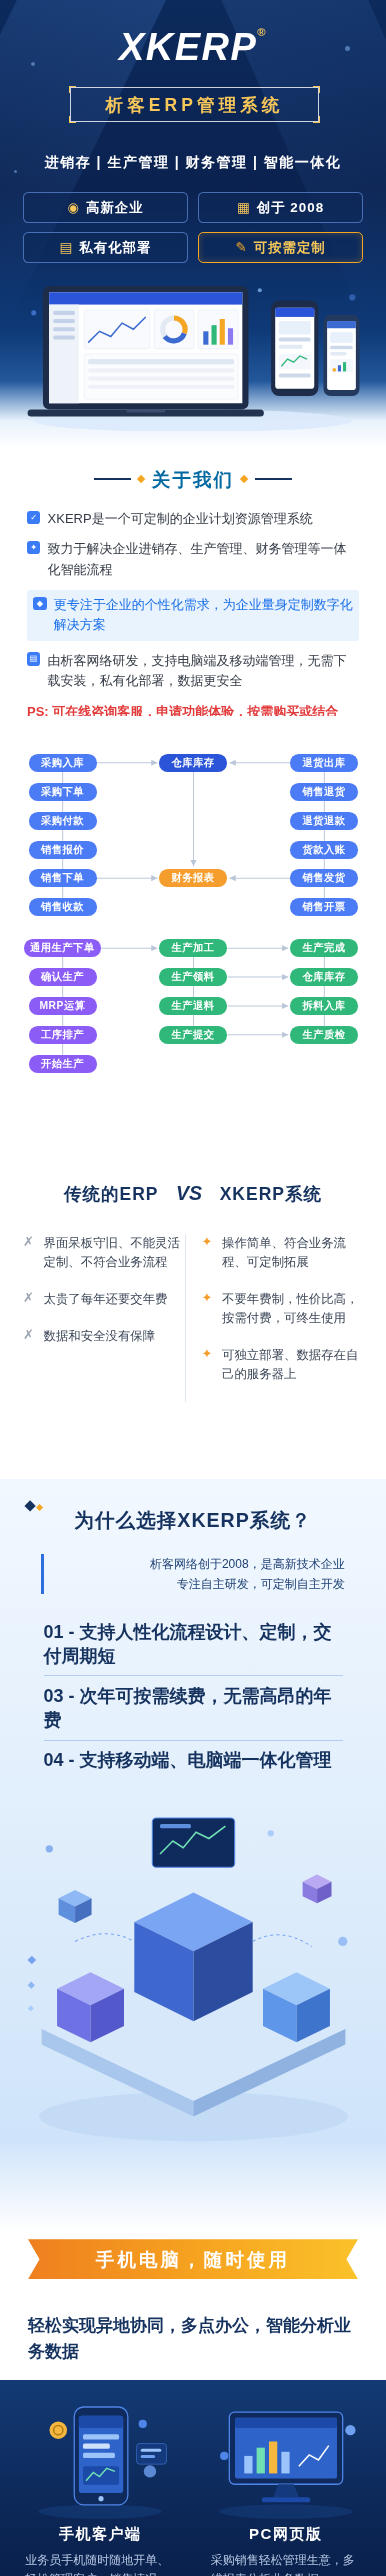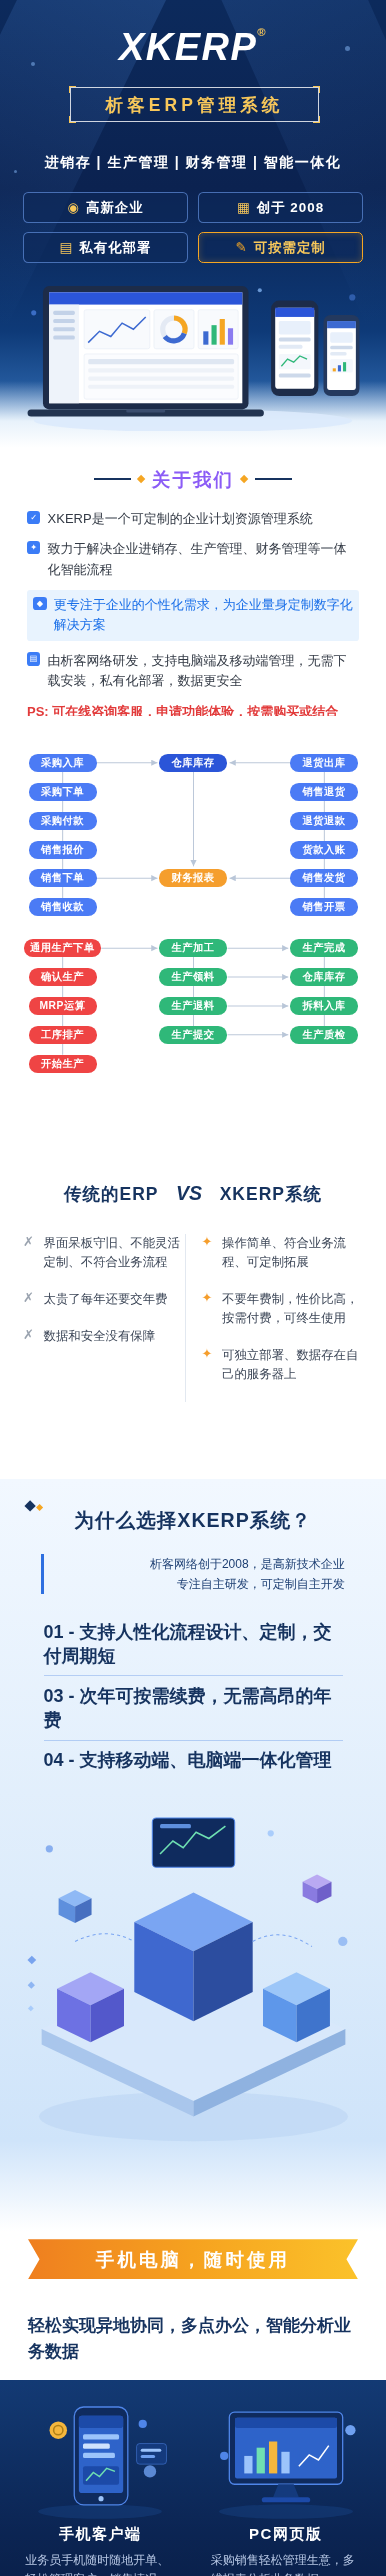--- a/index.html
+++ b/index.html
@@ -30,41 +30,41 @@
   .badge .blabel{color:#ffffff;font-size:13.4px;font-weight:700;letter-spacing:1px;}
   .badge.hl{border-color:#f5a623;box-shadow:inset 0 0 7.2px rgba(245,166,35,.25);}
   .badge.hl .blabel{color:#f7c75a;}
   .badge.hl .bicon{color:#f5a623;}
   .devices{position:absolute;top:282px;left:23px;z-index:2;}
 
   
   .sec-head{display:flex;align-items:center;justify-content:center;gap:7.2px;}
   .hline{width:37px;height:1.5px;background:#16335f;}
   .hdiamond{width:6.2px;height:6.2px;background:#f5a623;transform:rotate(45deg);}
-  .sec-title{font-size:18.5px;font-weight:800;color:#8b5cf6;letter-spacing:2.1px;}
+  .sec-title{font-size:18.5px;font-weight:800;color:#0369a1;letter-spacing:2.1px;}
 
   
   .about{top:448px;height:268px;background:#fff;padding:18.5px 27px 0;}
   .about-list{margin-top:17.5px;}
   .about-item{display:flex;gap:7.2px;margin-bottom:10.3px;align-items:flex-start;}
   .about-item .aicon{flex:0 0 13.4px;height:13.4px;background:#3b7cf6;color:#fff;border-radius:3.1px;font-size:8.2px;line-height:13.4px;text-align:center;margin-top:1.5px;}
   .about-item .atext{font-size:13px;color:#333a45;line-height:1.55;}
   .about-item.hl{background:#e8f3fe;border-radius:3.1px;padding:5.2px 6.2px;}
   .about-item.hl .atext{color:#1a6fe8;}
   .ps-note{margin-top:8.2px;color:#e23b3b;font-size:13px;font-weight:600;line-height:1.5;}
 
   
   .flow{top:716px;height:433px;background:#fff;}
   .flow-inner{position:absolute;top:38px;left:13px;width:361px;height:340px;}
   .flow-lines{position:absolute;top:0;left:0;z-index:0;}
   .fnode{position:absolute;width:68px;height:17.5px;border-radius:8.8px;color:#fff;font-size:10.3px;font-weight:600;display:flex;align-items:center;justify-content:center;letter-spacing:0.5px;z-index:1;}
   .fnode.wide{width:77px;}
   .fb{background:#4b7bf5;}
   .fd{background:#2b55d8;}
-  .fp{background:#ef4444;}
+  .fp{background:#8b5cf6;}
   .fg{background:#2fb879;}
   .fo{background:#f59e2d;}
 
   
   .vs{top:1149px;height:330px;background:#fff;padding:33px 0 0;}
   .vs-title{display:flex;justify-content:center;align-items:baseline;gap:17.5px;}
   .vs-title .vt{font-size:17.5px;font-weight:800;color:#16335f;letter-spacing:1px;}
   .vs-title .vvs{font-size:19.6px;font-weight:800;font-style:italic;color:#16335f;}
   .vs-cols{display:flex;margin:28px 0 0 23px;}
   .vs-col{width:162px;}

